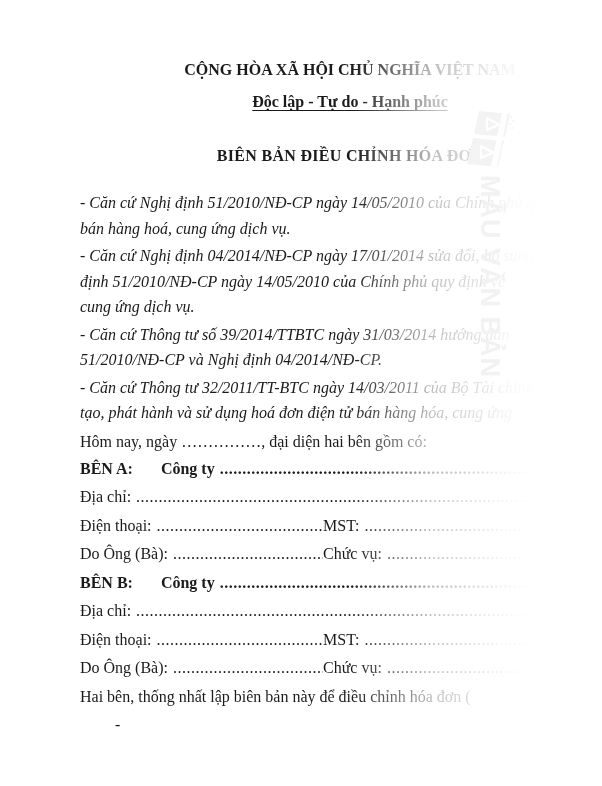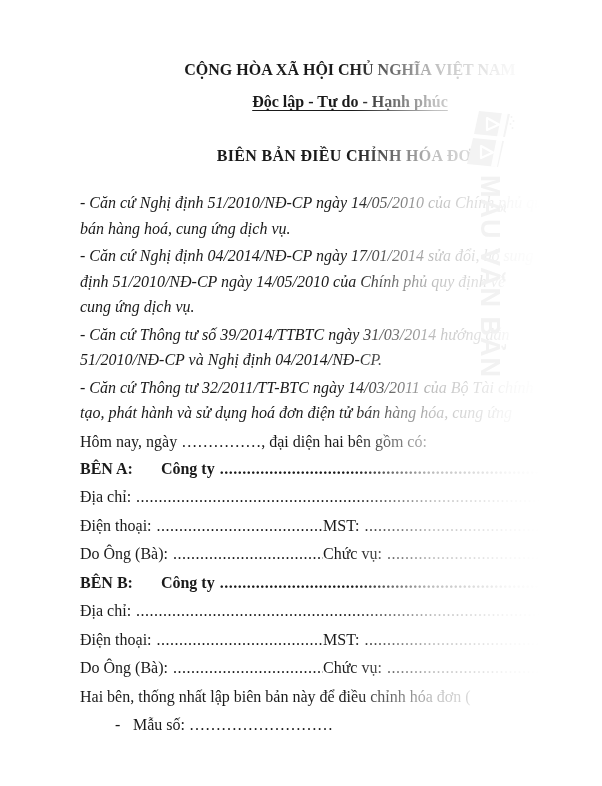--- a/index.html
+++ b/index.html
@@ -161,21 +161,20 @@
         </span>
         <span class="lbl">Chức vụ:</span>
         <span class="dots">........................................................................................................................................</span>
       </div>
     </div>
 
     <div class="closing">Hai bên, thống nhất lập biên bản này để điều chỉnh hóa đơn (</div>
 
     <div class="bullet-row">
       <span class="bullet-dash">-</span>
-      <span>Mẫu số: ………………………</span>
     </div>
 
   </div>
 
   <div class="fade-overlay"></div>
 
   <div class="wm-logo">
     <svg width="48" height="58" viewBox="0 0 48 58" xmlns="http://www.w3.org/2000/svg">
       <g fill="#f3f3f3">
         <path d="M12 1 L43 4 L38 27 L7 24 Z"></path>

